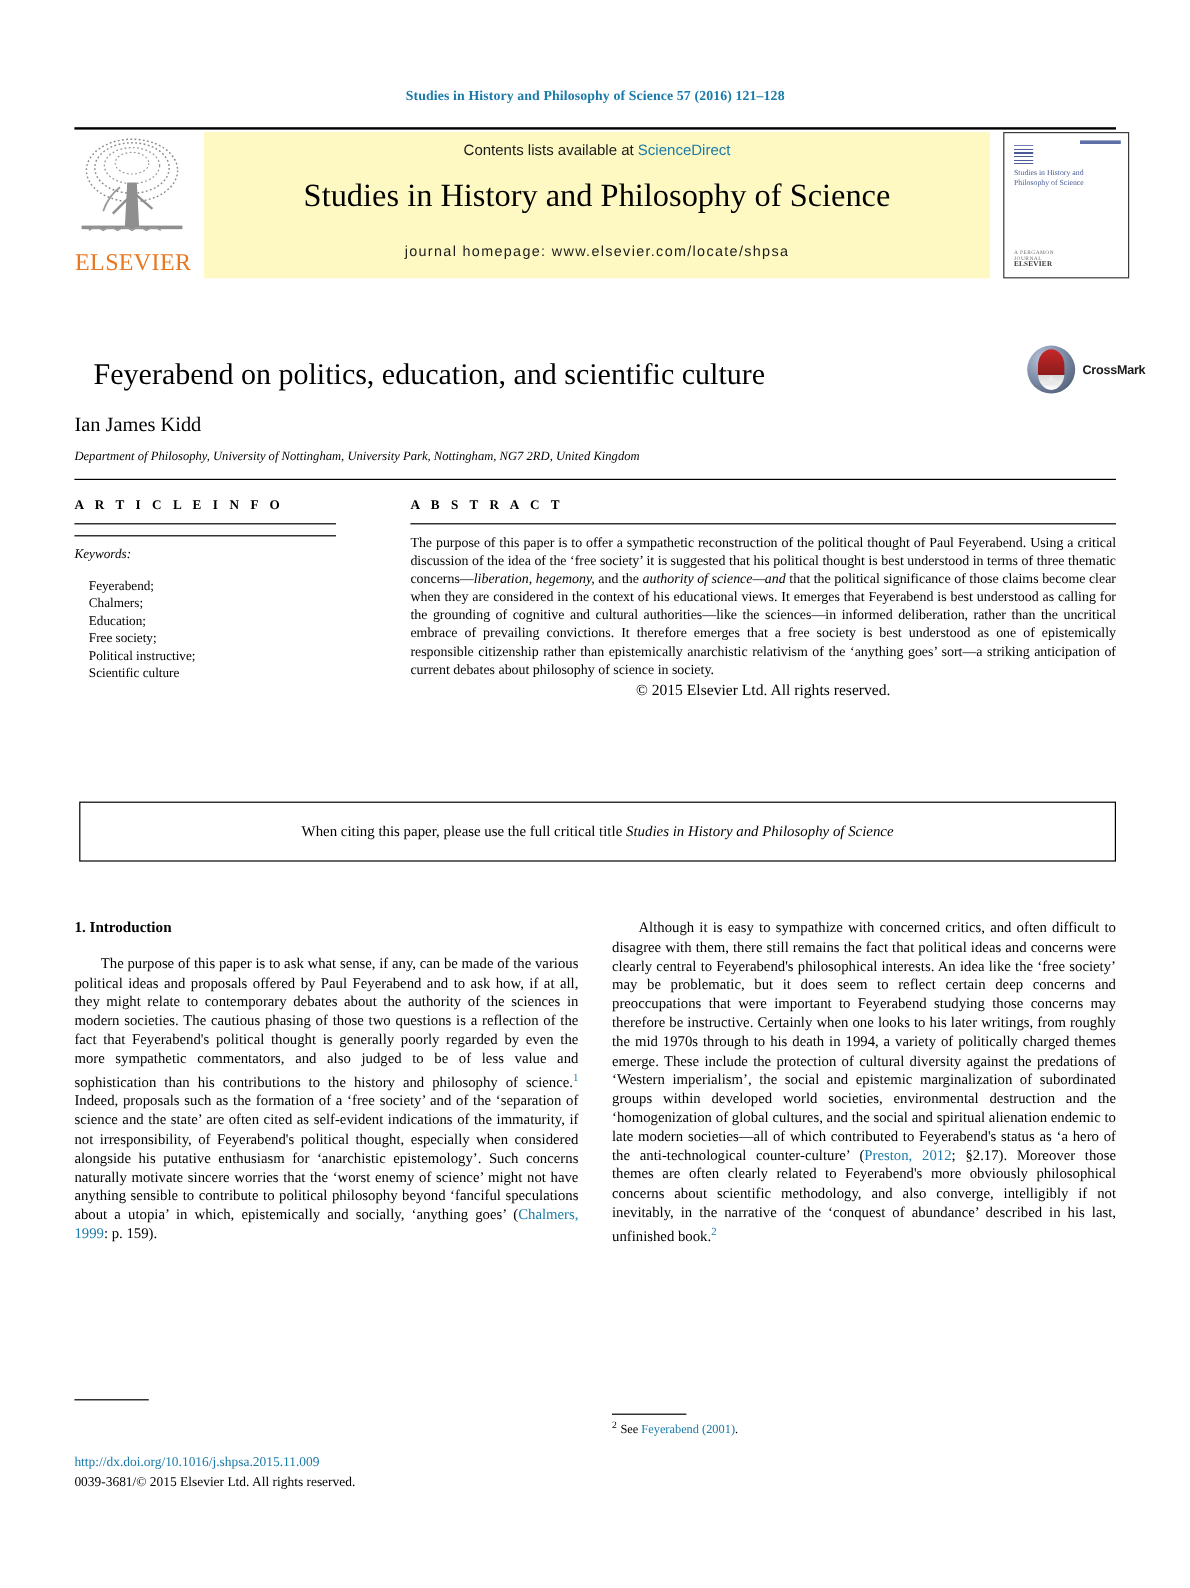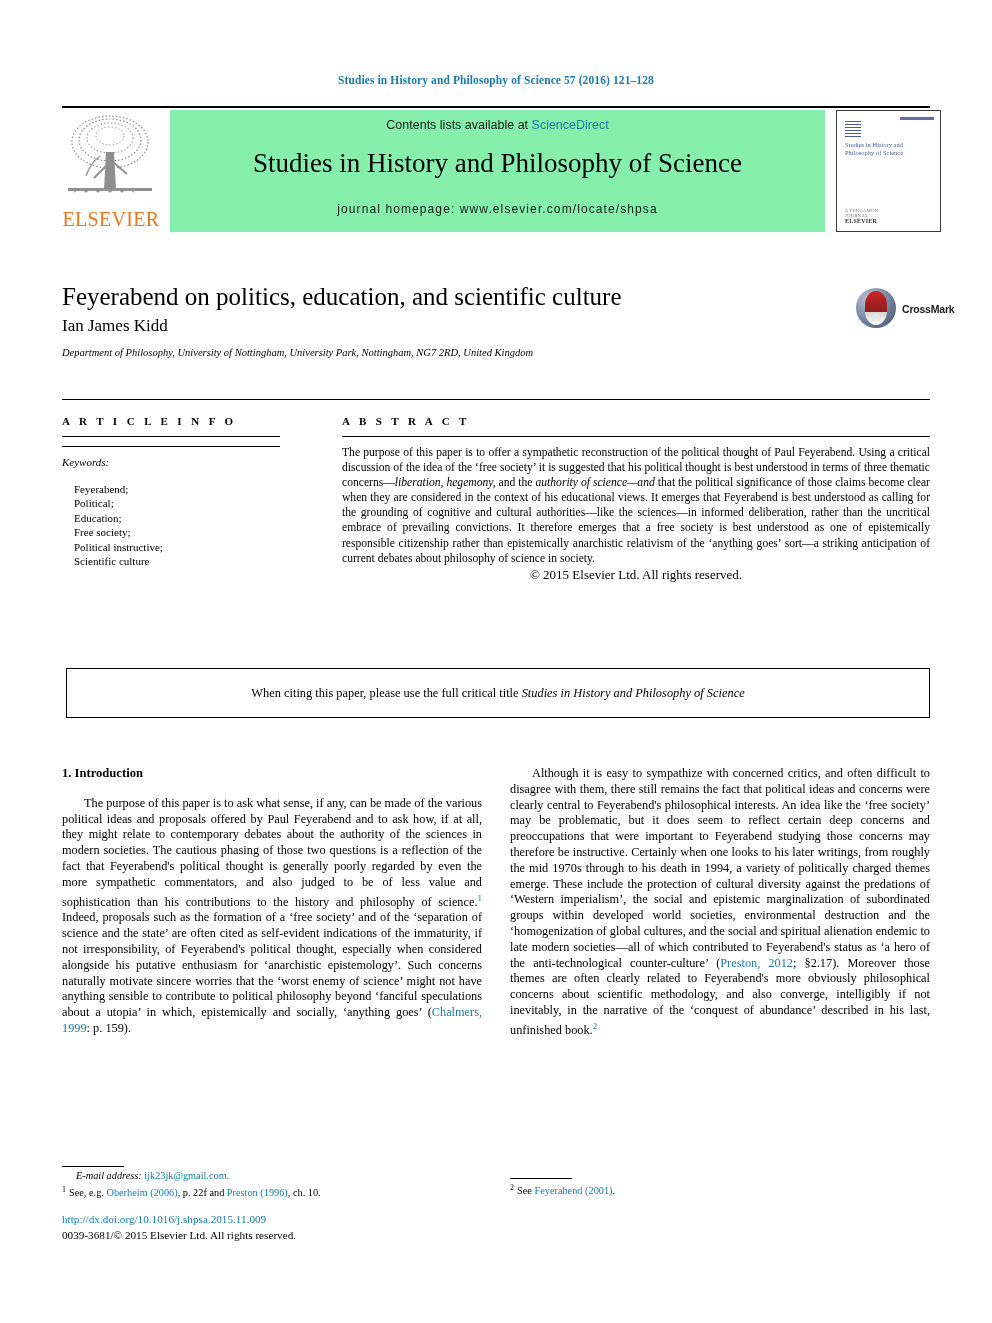--- a/index.html
+++ b/index.html
@@ -69,21 +69,21 @@
     font-family: "Liberation Serif", serif;
     font-size: 20px;
     letter-spacing: 0.3px;
     color: #e87722;
   }
   .journal-band {
     position: absolute;
     left: 108px; top: 4px;
     width: 655px;
     height: 122px;
-    background: #86efac;
+    background: #fef9c3;
   }
   .contents-line {
     position: absolute;
     left: 0; top: 8px;
     width: 655px;
     text-align: center;
     font-family: "Liberation Sans", sans-serif;
     font-size: 12.5px;
     color: #1a1a1a;
   }
@@ -161,21 +161,21 @@
   .title-block {
     position: absolute;
     left: 62px; top: 282px;
     width: 780px;
   }
   .paper-title {
     font-family: "Liberation Serif", serif;
     font-size: 25px;
     line-height: 30px;
     color: #000;
-    margin: 0;
+    margin: 16px;
     font-weight: normal;
   }
   .authors {
     margin-top: 4px;
     font-size: 17px;
     color: #000;
   }
   .affiliation {
     margin-top: 11px;
     font-size: 10.5px;
@@ -425,21 +425,21 @@
   <div class="info-rule-top"></div>
 
   <div class="info-col">
     <div class="sec-head">A R T I C L E   I N F O</div>
     <div class="thin-rule"></div>
     <div class="thin-rule"></div>
     <div class="info-group">
       <div class="info-label">Keywords:</div>
       <ul class="kw-list">
         <li>Feyerabend;</li>
-        <li>Political;</li>
+        <li>Chalmers;</li>
         <li>Education;</li>
         <li>Free society;</li>
         <li>Political instructive;</li>
         <li>Scientific culture</li>
       </ul>
     </div>
   </div>
 
   <div class="abs-col">
     <div class="sec-head">A B S T R A C T</div>
@@ -455,24 +455,20 @@
   <div class="col col-left">
     <div class="body-head">1. Introduction</div>
     <p><span>The purpose of this paper is to ask what sense, if any, can be made of the various political ideas and proposals offered by Paul Feyerabend and to ask how, if at all, they might relate to contemporary debates about the authority of the sciences in modern societies. The cautious phasing of those two questions is a reflection of the fact that Feyerabend's political thought is generally poorly regarded by even the more sympathetic commentators, and also judged to be of less value and sophistication than his contributions to the history and philosophy of science.</span><sup class="fn">1</sup><span> Indeed, proposals such as the formation of a ‘free society’ and of the ‘separation of science and the state’ are often cited as self-evident indications of the immaturity, if not irresponsibility, of Feyerabend's political thought, especially when considered alongside his putative enthusiasm for ‘anarchistic epistemology’. Such concerns naturally motivate sincere worries that the ‘worst enemy of science’ might not have anything sensible to contribute to political philosophy beyond ‘fanciful speculations about a utopia’ in which, epistemically and socially, ‘anything goes’ (</span><span class="ref">Chalmers, 1999</span><span>: p. 159).</span></p>
   </div>
 
   <div class="col col-right">
     <p><span>Although it is easy to sympathize with concerned critics, and often difficult to disagree with them, there still remains the fact that political ideas and concerns were clearly central to Feyerabend's philosophical interests. An idea like the ‘free society’ may be problematic, but it does seem to reflect certain deep concerns and preoccupations that were important to Feyerabend studying those concerns may therefore be instructive. Certainly when one looks to his later writings, from roughly the mid 1970s through to his death in 1994, a variety of politically charged themes emerge. These include the protection of cultural diversity against the predations of ‘Western imperialism’, the social and epistemic marginalization of subordinated groups within developed world societies, environmental destruction and the ‘homogenization of global cultures, and the social and spiritual alienation endemic to late modern societies—all of which contributed to Feyerabend's status as ‘a hero of the anti-technological counter-culture’ (</span><span class="ref">Preston, 2012</span><span>; §2.17). Moreover those themes are often clearly related to Feyerabend's more obviously philosophical concerns about scientific methodology, and also converge, intelligibly if not inevitably, in the narrative of the ‘conquest of abundance’ described in his last, unfinished book.</span><sup class="fn">2</sup></p>
   </div>
 
   <div class="fn-rule fn-left-rule"></div>
-  <div class="fn-left">
-    <div class="fn-email"><span class="fn-email-label">E-mail address:</span> <span class="ref">ijk23jk@gmail.com.</span></div>
-    <div class="fn-line"><span class="fn-marker">1</span><span>See, e.g. </span><span class="ref">Oberheim (2006)</span><span>, p. 22f and </span><span class="ref">Preston (1996)</span><span>, ch. 10.</span></div>
-  </div>
 
   <div class="fn-rule fn-right-rule"></div>
   <div class="fn-right">
     <div class="fn-line"><span class="fn-marker">2</span><span>See </span><span class="ref">Feyerabend (2001)</span><span>.</span></div>
   </div>
 
   <div class="doi-block">
     <div class="doi-link">http://dx.doi.org/10.1016/j.shpsa.2015.11.009</div>
     <div class="issn-line">0039-3681/© 2015 Elsevier Ltd. All rights reserved.</div>
   </div>

